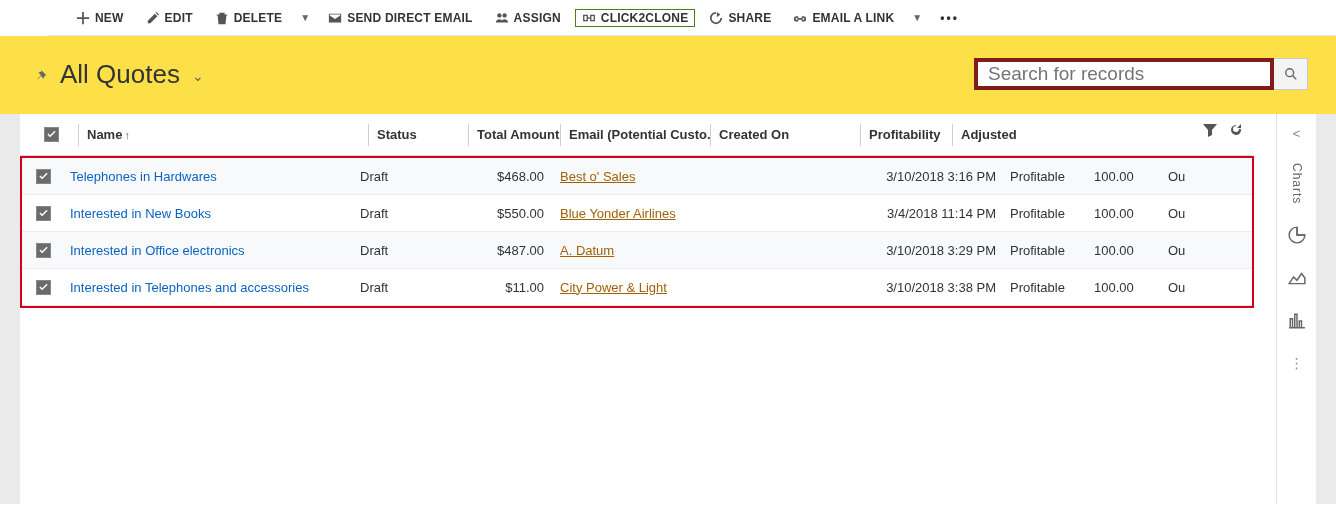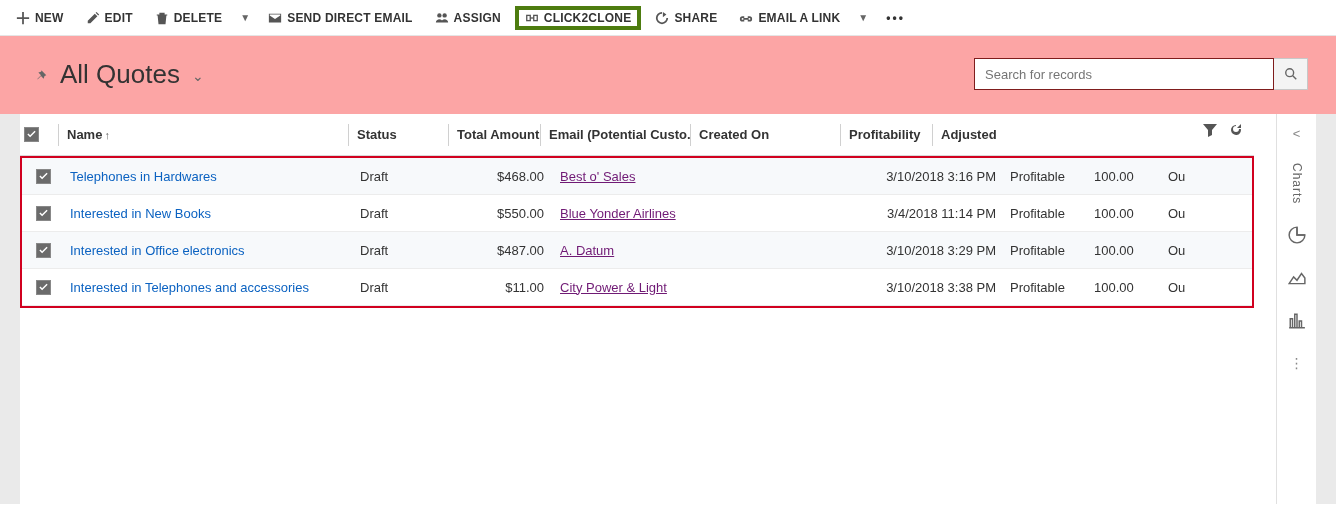--- a/index.html
+++ b/index.html
@@ -8,73 +8,74 @@
     font-size: 13px;
     color: #333;
     background: #fff;
     width: 1336px;
     overflow: hidden;
   }
   .toolbar {
     display: flex;
     align-items: center;
     height: 36px;
-    padding: 0 8px;
+    padding: 0 20px;
     background: #fff;
     border-bottom: 1px solid #e5e5e5;
     gap: 6px;
+    margin-left: 48px;
   }
   .tb-btn {
     display: flex;
     align-items: center;
     gap: 5px;
     padding: 3px 8px;
     font-size: 12px;
     font-weight: 600;
     color: #333;
     cursor: pointer;
     letter-spacing: .2px;
   }
   .tb-btn svg { width: 14px; height: 14px; fill: #555; }
   .tb-sep-arrow { padding: 0 4px; color:#666; font-size:10px; }
-  .click2clone-hl { border: 4px solid #4d7c0f; padding:1px 6px; }
+  .click2clone-hl { border: 1px solid #4d7c0f; padding:1px 6px; }
   .subhead {
-    background: #fca5a5;
+    background: #fde047;
     padding: 22px 28px 30px 34px;
     display:flex;
     justify-content:space-between;
     align-items:center;
   }
   .subhead-left {
     display:flex; align-items:center; gap:12px;
     font-size: 26px; font-weight:300; color:#333;
   }
   .pin svg { width:14px; height:14px; fill:#666; }
   .dd { font-size:14px; color:#666; margin-top:4px;}
   .search-wrap { display:flex; }
   .search-input {
-    width: 300px; height:32px; border:1px solid #7f1d1d; padding:0 10px;
-    font-size:13px; color:#666; outline:none;
+    width: 300px; height:32px; border:4px solid #7f1d1d; padding:0 10px;
+    font-size:19px; color:#666; outline:none;
   }
   .search-btn {
     width:34px; height:32px; border:1px solid #c8c8c8; border-left:none;
     background:#f4f4f4; display:flex;align-items:center;justify-content:center;
     cursor:pointer;
   }
   .search-btn svg{width:14px;height:14px;fill:#666;}
   .content-area {
     position:relative; padding: 0 20px 0 20px; background:#eaeaea;
   }
   .grid-card {
     background:#fff; margin-top:-6px; position:relative;
   }
   .grid-wrap { margin-right:62px; position:relative; }
   .cols {
     display:flex; align-items:center; border-bottom:1px solid #d9d9d9;
-    height:42px; padding-left:4px; font-weight:600; color:#333;
+    height:42px; padding-left:24px; font-weight:600; color:#333;
   }
   .col-chk { width:34px; }
   .col-name { width:290px; padding-right:8px;}
   .col-status { width:100px;}
   .col-amt { width:92px; text-align:right; padding-right:8px;}
   .col-cust { width:150px; padding-left:8px;}
   .col-email { width:150px;}
   .col-created { width:150px; text-align:right; padding-right:6px;}
   .col-prof { width:92px;}
   .col-adj { width:68px; text-align:left;}
@@ -87,21 +88,21 @@
   .row {
     display:flex; align-items:center; height:37px; padding-left:14px;
     border-bottom:1px solid #ececec; font-size:13px;
   }
   .row:nth-child(odd){ background:#f7f9fb;}
   .chkbox {
     width:15px;height:15px;border:1px solid #888;background:#6b6b6b;
     display:flex;align-items:center;justify-content:center;position:relative;
   }
   .chkbox svg{width:11px;height:11px;fill:#fff;}
-  .link { color:#701a75; text-decoration:underline; cursor:pointer;margin-top:10px;}
+  .link { color:#a16207; text-decoration:underline; cursor:pointer;margin-top:10px;}
   .namelink { color:#0b62c1; cursor:pointer;}
   .rail {
     position:absolute; right:0; top:0; bottom:0; width:40px;
     border-left:1px solid #e0e0e0; display:flex; flex-direction:column;
     align-items:center; padding-top:12px; gap:22px; background:#fff;
   }
   .rail svg{width:18px;height:18px;fill:#666;}
   .rail .charts-lbl {
     writing-mode: vertical-rl; font-size:12px; color:#666; letter-spacing:1px;
   }

